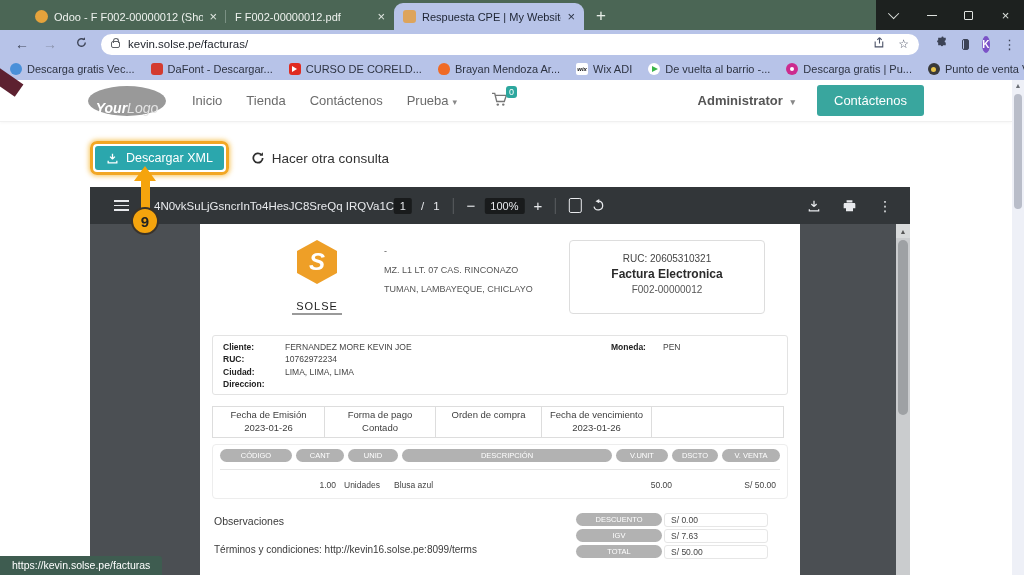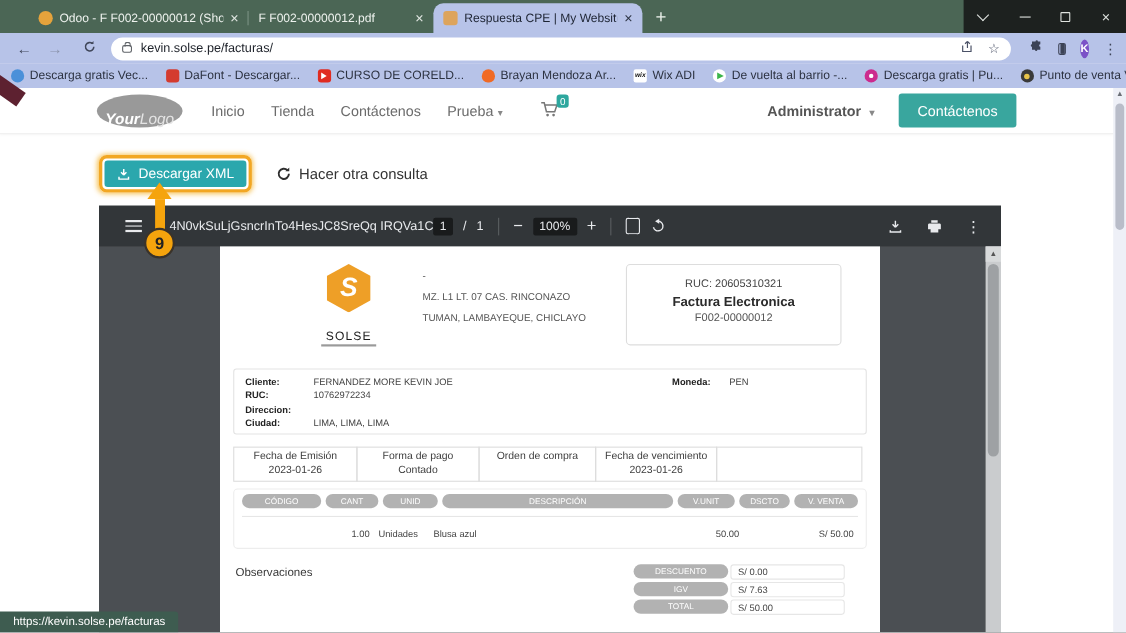--- a/index.html
+++ b/index.html
@@ -357,26 +357,26 @@
       <div class="client-box">
         <div class="cl-row">
             <span class="cl-label">Cliente:</span>
             <span class="cl-value">FERNANDEZ MORE KEVIN JOE</span>
           </div>
         <div class="cl-row">
             <span class="cl-label">RUC:</span>
             <span class="cl-value">10762972234</span>
           </div>
         <div class="cl-row">
+            <span class="cl-label">Ciudad:</span>
+            <span class="cl-value">LIMA, LIMA, LIMA</span>
+          </div>
+        <div class="cl-row">
             <span class="cl-label">Direccion:</span>
             <span class="cl-value"></span>
-          </div>
-        <div class="cl-row">
-            <span class="cl-label">Ciudad:</span>
-            <span class="cl-value">LIMA, LIMA, LIMA</span>
           </div>
         <div class="moneda">
             <span class="cl-label" style="width:52px">Moneda:</span>
             <span class="cl-value">PEN</span>
           </div>
       </div>
 
       <div class="meta">
         <div class="meta-cell mc1">
             <div>Fecha de Emisión</div>
@@ -418,20 +418,21 @@
           <span class="cell c-desc">Blusa azul</span>
           <span class="cell c-vu ta-r">50.00</span>
           <span class="cell c-dsc"></span>
           <span class="cell c-vv ta-r">S/ 50.00</span>
         </div>
       </div>
 
       <div class="obs-tot">
         <div class="obs">
           <div class="obs-title">Observaciones</div>
+          <div class="obs-terms">Términos y condiciones: http://kevin16.solse.pe:8099/terms</div>
         </div>
         <div class="totals">
           <div class="tot-row">
               <span class="tot-pill">DESCUENTO</span>
               <span class="tot-val">S/ 0.00</span>
             </div>
           <div class="tot-row">
               <span class="tot-pill">IGV</span>
               <span class="tot-val">S/ 7.63</span>
             </div>

